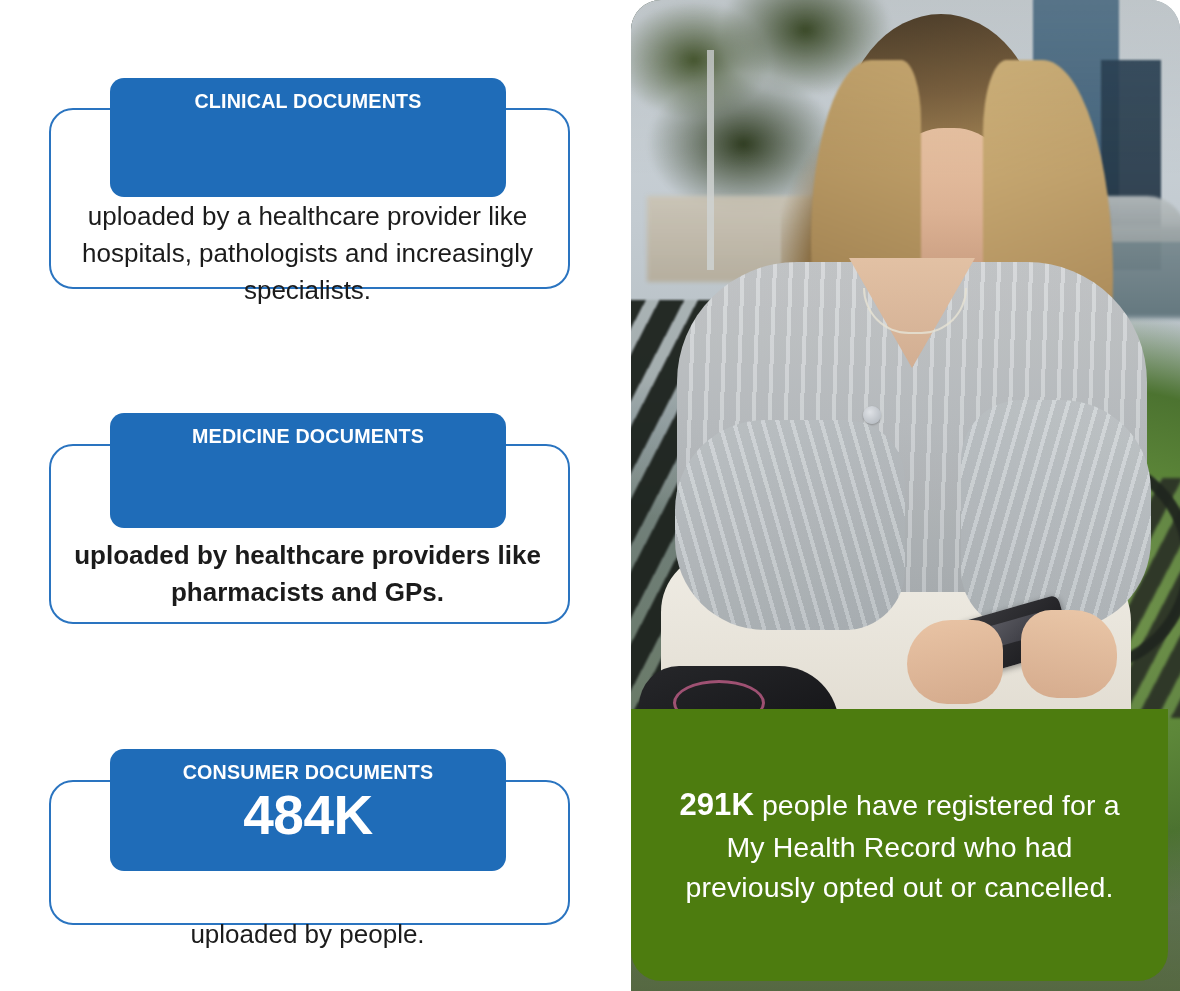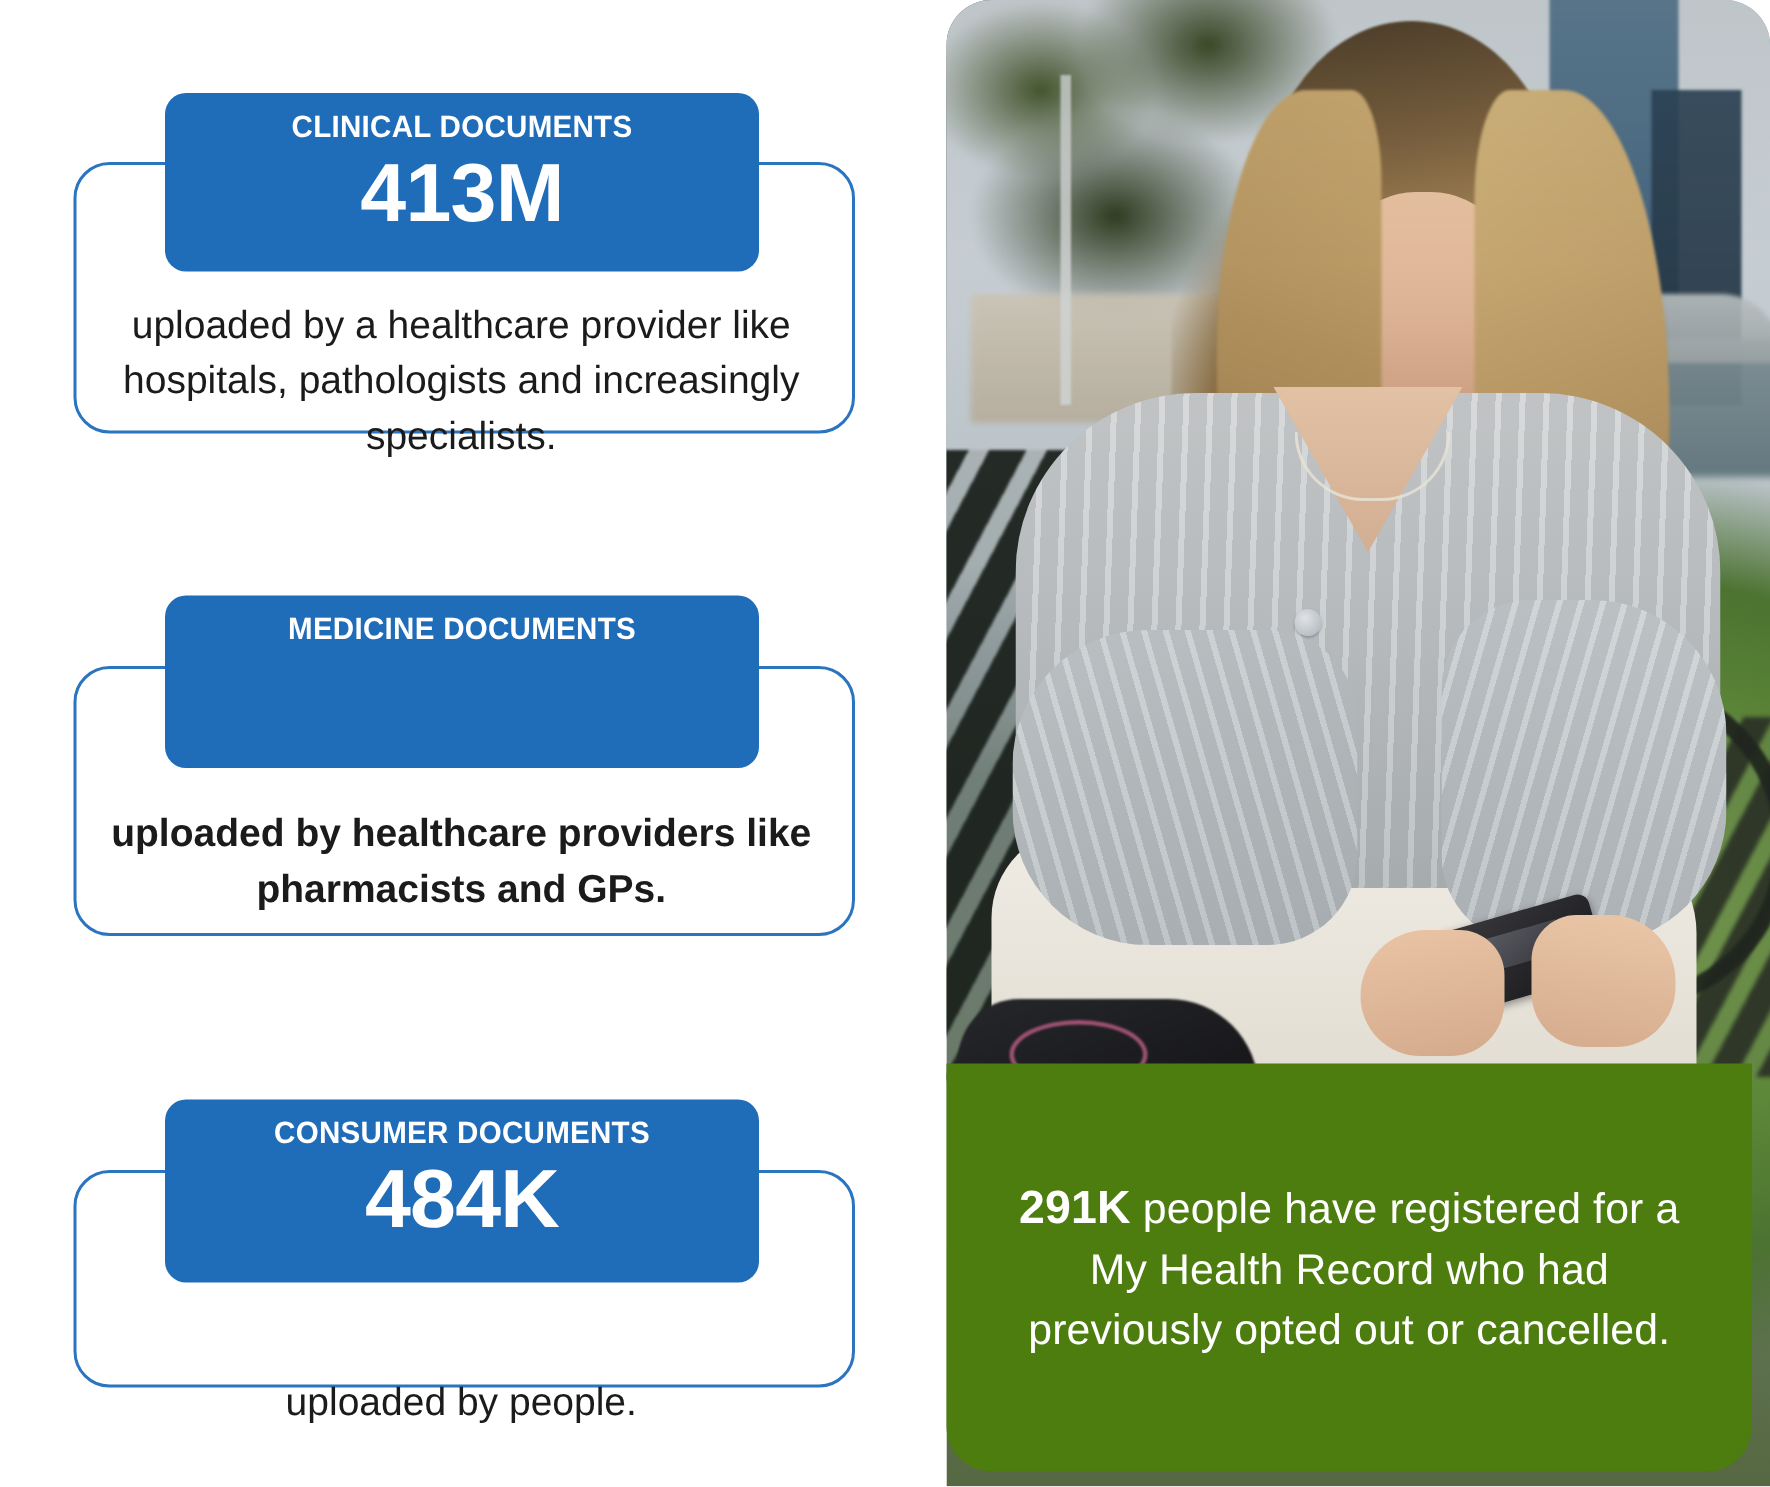--- a/index.html
+++ b/index.html
@@ -43,20 +43,21 @@
   .badge {
     position: absolute;
     left: 110px;
     width: 396px;
     background: #1f6cb8;
     border-radius: 14px;
     box-sizing: border-box;
     text-align: center;
     padding: 12px 10px 14px 10px;
     z-index: 3;
+    margin-top: 16px;
   }
 
   .badge-label {
     color: #ffffff;
     font-weight: 700;
     font-size: 20.5px;
     letter-spacing: 0.2px;
     line-height: 1.1;
     white-space: nowrap;
     transform: scaleX(0.96);
@@ -389,21 +390,20 @@
 </style>
 </head>
 <body>
 
 <div id="stage">
 
   <div class="stat-block" id="block-clinical">
     <div class="outline-box"></div>
     <div class="badge">
       <div class="badge-label">CLINICAL DOCUMENTS</div>
-      <div class="badge-value">413M</div>
     </div>
     <div class="caption">uploaded by a healthcare provider like hospitals, pathologists and increasingly specialists.</div>
   </div>
 
   <div class="stat-block" id="block-medicine">
     <div class="outline-box"></div>
     <div class="badge">
       <div class="badge-label">MEDICINE DOCUMENTS</div>
     </div>
     <div class="caption">uploaded by healthcare providers like pharmacists and GPs.</div>

